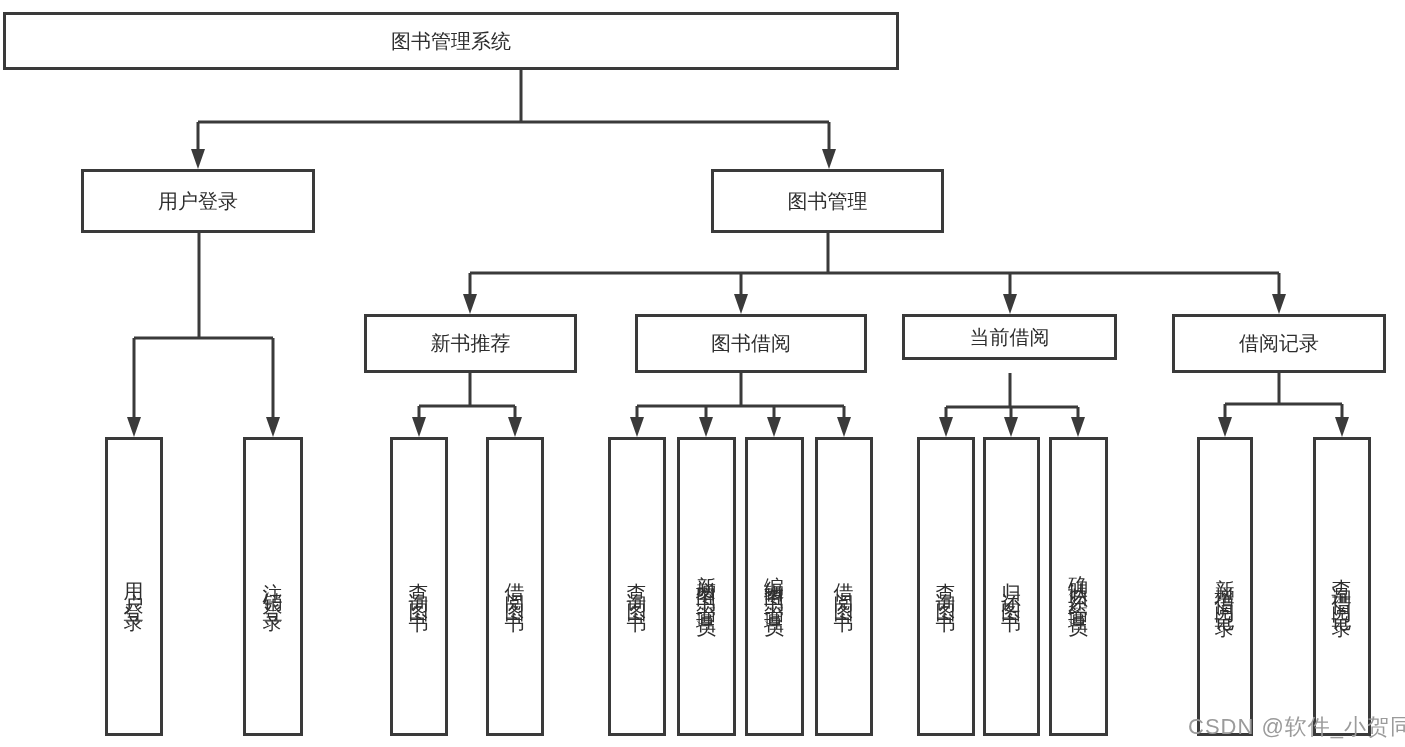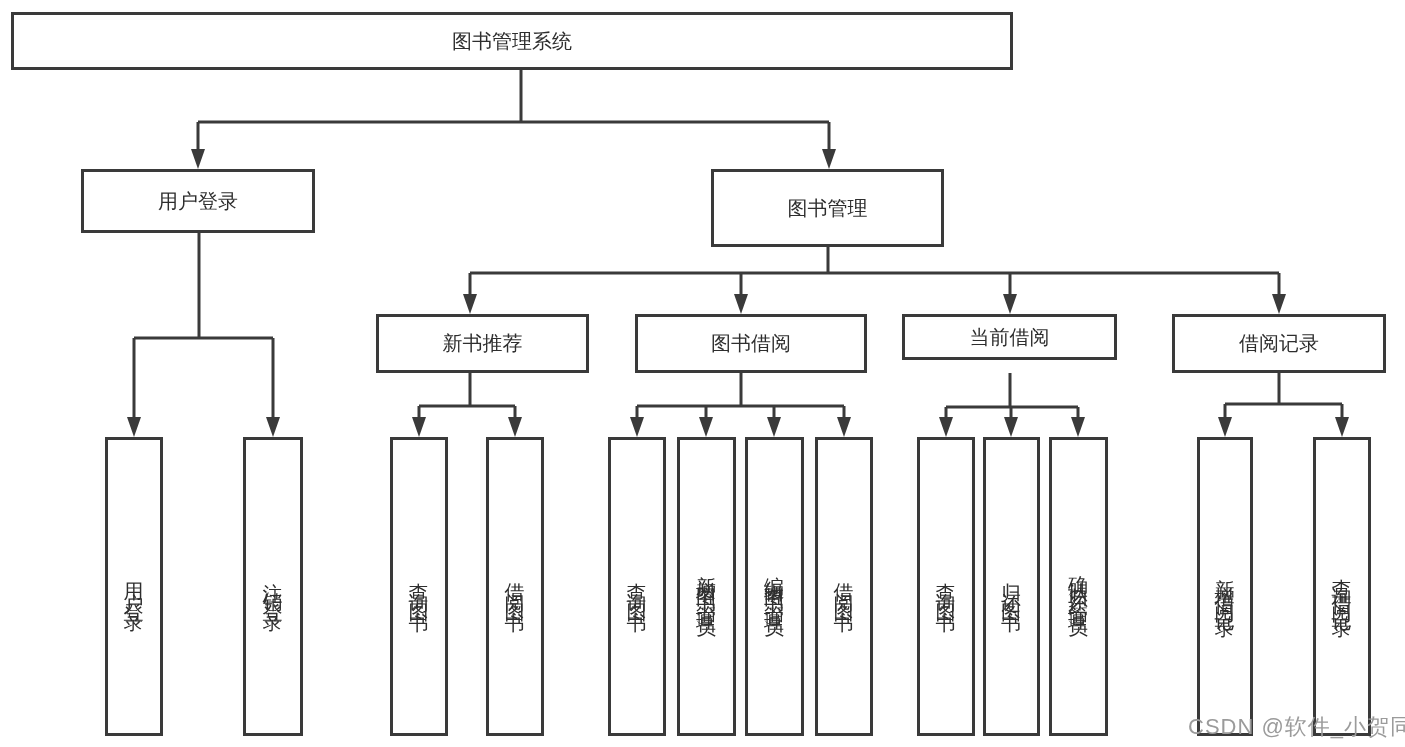--- a/index.html
+++ b/index.html
@@ -74,26 +74,26 @@
       <polygon points="774,437 767,417 781,417"></polygon>
       <polygon points="844,437 837,417 851,417"></polygon>
       <polygon points="946,437 939,417 953,417"></polygon>
       <polygon points="1011,437 1004,417 1018,417"></polygon>
       <polygon points="1078,437 1071,417 1085,417"></polygon>
       <polygon points="1225,437 1218,417 1232,417"></polygon>
       <polygon points="1342,437 1335,417 1349,417"></polygon>
     </g>
   </svg>
 
-  <div class="box" style="left:11px;top:12px;width:1002px;height:58px">图书管理系统</div>
+  <div class="box" style="left:3px;top:12px;width:896px;height:58px">图书管理系统</div>
 
   <div class="box" style="left:81px;top:169px;width:234px;height:64px">用户登录</div>
-  <div class="box" style="left:711px;top:169px;width:233px;height:78px">图书管理</div>
+  <div class="box" style="left:711px;top:169px;width:233px;height:64px">图书管理</div>
 
-  <div class="box" style="left:376px;top:314px;width:213px;height:59px">新书推荐</div>
+  <div class="box" style="left:364px;top:314px;width:213px;height:59px">新书推荐</div>
   <div class="box" style="left:635px;top:314px;width:232px;height:59px">图书借阅</div>
   <div class="box" style="left:902px;top:314px;width:215px;height:46px">当前借阅</div>
   <div class="box" style="left:1172px;top:314px;width:214px;height:59px">借阅记录</div>
 
   <div class="box" style="left:105px;top:437px;width:58px;height:299px">
     <span class="vtext">用户登录</span>
   </div>
   <div class="box" style="left:243px;top:437px;width:60px;height:299px">
     <span class="vtext">注销登录</span>
   </div>

